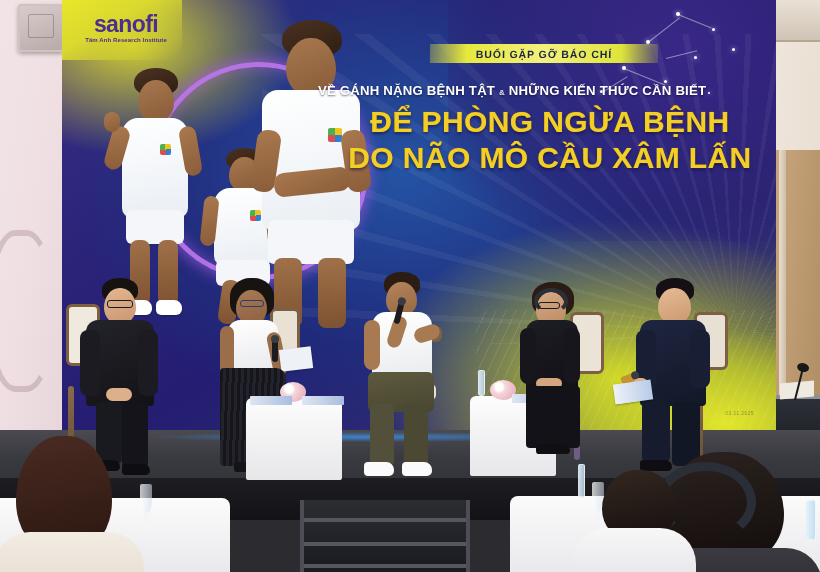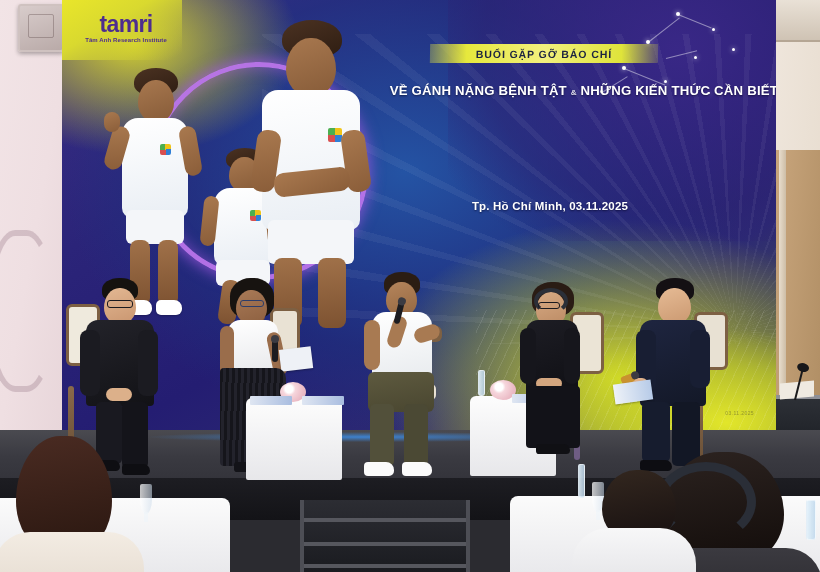--- a/index.html
+++ b/index.html
@@ -137,21 +137,21 @@
     position:absolute; left:430px; top:44px; width:228px; height:19px;
     background:linear-gradient(90deg,rgba(224,226,60,.35) 0%, #e6e83c 16%, #f2f07e 50%, #dfe43a 84%, rgba(224,226,60,.2) 100%);
     display:flex; align-items:center; justify-content:center;
     transform:skewX(-1deg);
   }
   .pressbar span{
     font-size:10.5px; font-weight:bold; letter-spacing:.9px; color:#1c2340;
   }
   .subline{
     position:absolute; left:318px; top:83px; width:460px;
-    text-align:right; color:#fff; font-weight:bold;
+    text-align:left; color:#fff; font-weight:bold;
     font-size:13.2px; letter-spacing:.2px; white-space:nowrap;
     text-shadow:0 1px 2px rgba(0,0,20,.55);
   }
   .subline .amp{ font-size:8px; font-weight:bold; opacity:.85; }
   .headline{
     position:absolute; left:300px; top:104px; width:500px; text-align:center;
   }
   .headline div{
     color:#f3ce24; font-weight:bold; letter-spacing:.4px; white-space:nowrap;
     text-shadow:0 2px 3px rgba(10,10,60,.55), 0 0 1px #c79f12;
@@ -349,28 +349,31 @@
     <div class="pressbar" style="left:368px;top:44px">
       <span>BUỔI GẶP GỠ BÁO CHÍ</span>
     </div>
 
     <div class="subline" style="left:256px;top:83px">
       <span>VỀ GÁNH NẶNG BỆNH TẬT</span>
       <span class="amp">&amp;</span>
       <span>NHỮNG KIẾN THỨC CẦN BIẾT</span>
     </div>
 
-
-    <div class="place" style="left:278px;top:200px">Tp. Hồ Chí Minh, 03.11.2025</div>
+    <div class="headline" style="left:238px;top:104px">
+      <div class="hl1">ĐỂ PHÒNG NGỪA BỆNH</div>
+      <div class="hl2">DO NÃO MÔ CẦU XÂM LẤN</div>
+    </div>
+
 
     <div class="bd-stamp">03.11.2025</div>
   </div>
 
   <div class="logo-tamri">
-    <div class="wordmark">tamri</div>
+    <div class="wordmark">sanofi</div>
     <div class="tagline">Tâm Anh Research Institute</div>
   </div>
 
   <div class="stage-deck"></div>
   <div class="stage-glow"></div>
   <div class="stage-face"></div>
   <div class="steps">
     <i style="top:18px"></i>
       <i style="top:42px"></i>
       <i style="top:64px"></i>

